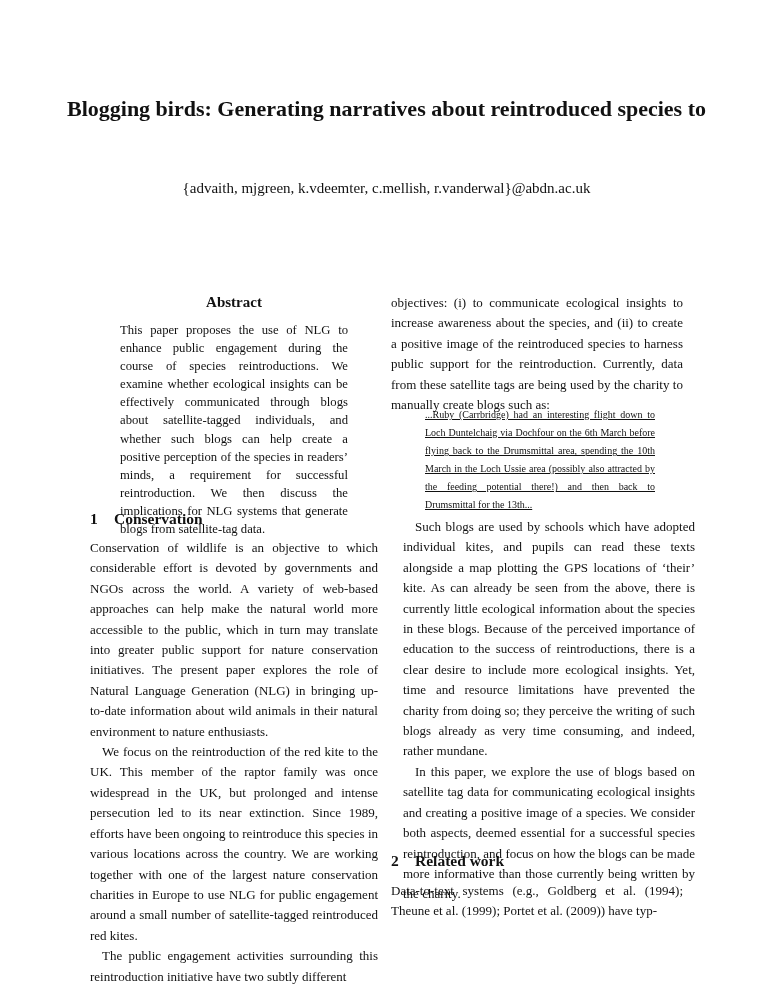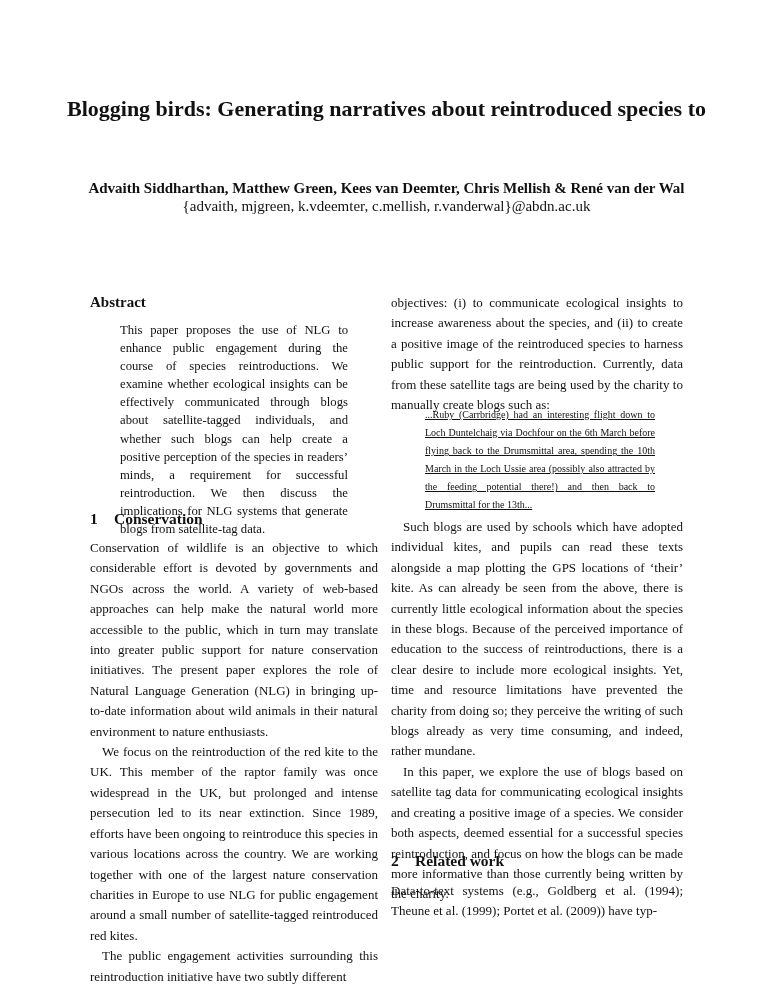--- a/index.html
+++ b/index.html
@@ -3,37 +3,36 @@
 <meta charset="utf-8">
 <style>
   html, body { margin:0; padding:0; background:#ffffff; }
   body { width:773px; height:1000px; position:relative; overflow:hidden; color:#111; font-family:"Liberation Serif", serif; }
   .title { position:absolute; left:0; width:773px; top:96px; text-align:center; font-weight:bold; font-size:22px; line-height:25px; }
   .authors { position:absolute; left:0; width:773px; top:179px; text-align:center; font-size:15px; line-height:18px; }
   .authors .names { font-weight:bold; }
   .col { position:absolute; font-size:13px; line-height:20.4px; text-align:justify; }
   .left { left:90px; width:288px; }
   .right { left:391px; width:292px; }
-  .abstract-head { position:absolute; left:90px; width:288px; top:294px; font-weight:bold; font-size:15px; }
+  .abstract-head { position:absolute; left:90px; width:288px; top:294px; text-align:center; font-weight:bold; font-size:15px; }
   .abstract { position:absolute; left:120px; width:228px; top:321px; font-size:12.7px; line-height:18.1px; text-align:justify; }
   .sec { font-weight:bold; font-size:15.5px; position:absolute; }
   .sec .num { display:inline-block; width:24px; }
   p { margin:0; }
   .indent { text-indent:12px; }
   .quote { position:absolute; left:425px; width:230px; top:406px; font-size:10px; line-height:18.1px; text-align:justify;text-decoration:underline; }
 </style>
 </head>
 <body>
 
 <div class="title">
   <div>Blogging birds: Generating narratives about reintroduced species to</div>
 </div>
 
 <div class="authors">
-  <div class="names">Advaith Siddharthan, Matthew Green, Kees van Deemter, Chris Mellish &amp; René van der Wal</div>
   <div>{advaith, mjgreen, k.vdeemter, c.mellish, r.vanderwal}@abdn.ac.uk</div>
 </div>
 
 <div class="abstract-head">Abstract</div>
 <div class="abstract" style="hyphens:auto;" lang="en">This paper proposes the use of NLG to enhance public engagement during the course of species reintroductions. We examine whether ecological insights can be effectively communicated through blogs about satellite-tagged individuals, and whether such blogs can help create a positive perception of the species in readers’ minds, a requirement for successful reintroduction. We then discuss the implications for NLG systems that generate blogs from satellite-tag data.</div>
 
 <div class="sec" style="left:90px; top:510px;">
   <span class="num">1</span><span>Conservation</span>
 </div>
 
@@ -42,21 +41,21 @@
   <p class="indent" style="hyphens:auto;">We focus on the reintroduction of the red kite to the UK. This member of the raptor family was once widespread in the UK, but prolonged and intense persecution led to its near extinction. Since 1989, efforts have been ongoing to reintroduce this species in various locations across the country. We are working together with one of the largest nature conservation charities in Europe to use NLG for public engagement around a small number of satellite-tagged reintroduced red kites.</p>
   <p class="indent" style="hyphens:auto;">The public engagement activities surrounding this reintroduction initiative have two subtly different</p>
 </div>
 
 <div class="col right" style="top:293px;" lang="en">
   <p style="hyphens:auto;">objectives: (i) to communicate ecological insights to increase awareness about the species, and (ii) to create a positive image of the reintroduced species to harness public support for the reintroduction. Currently, data from these satellite tags are being used by the charity to manually create blogs such as:</p>
 </div>
 
 <div class="quote" lang="en" style="hyphens:auto;">...Ruby (Carrbridge) had an interesting flight down to Loch Duntelchaig via Dochfour on the 6th March before flying back to the Drumsmittal area, spending the 10th March in the Loch Ussie area (possibly also attracted by the feeding potential there!) and then back to Drumsmittal for the 13th...</div>
 
-<div class="col right" style="top:517px;" lang="en">
+<div class="col right" style="top:517px;margin-left:12px;" lang="en">
   <p class="indent" style="hyphens:auto;">Such blogs are used by schools which have adopted individual kites, and pupils can read these texts alongside a map plotting the GPS locations of ‘their’ kite. As can already be seen from the above, there is currently little ecological information about the species in these blogs. Because of the perceived importance of education to the success of reintroductions, there is a clear desire to include more ecological insights. Yet, time and resource limitations have prevented the charity from doing so; they perceive the writing of such blogs already as very time consuming, and indeed, rather mundane.</p>
   <p class="indent" style="hyphens:auto;">In this paper, we explore the use of blogs based on satellite tag data for communicating ecological insights and creating a positive image of a species. We consider both aspects, deemed essential for a successful species reintroduction, and focus on how the blogs can be made more informative than those currently being written by the charity.</p>
 </div>
 
 <div class="sec" style="left:391px; top:852px;">
   <span class="num">2</span><span>Related work</span>
 </div>
 
 <div class="col right" style="top:881px;" lang="en">
   <p>Data-to-text systems (e.g., Goldberg et al. (1994); Theune et al. (1999); Portet et al. (2009)) have typ-</p>

